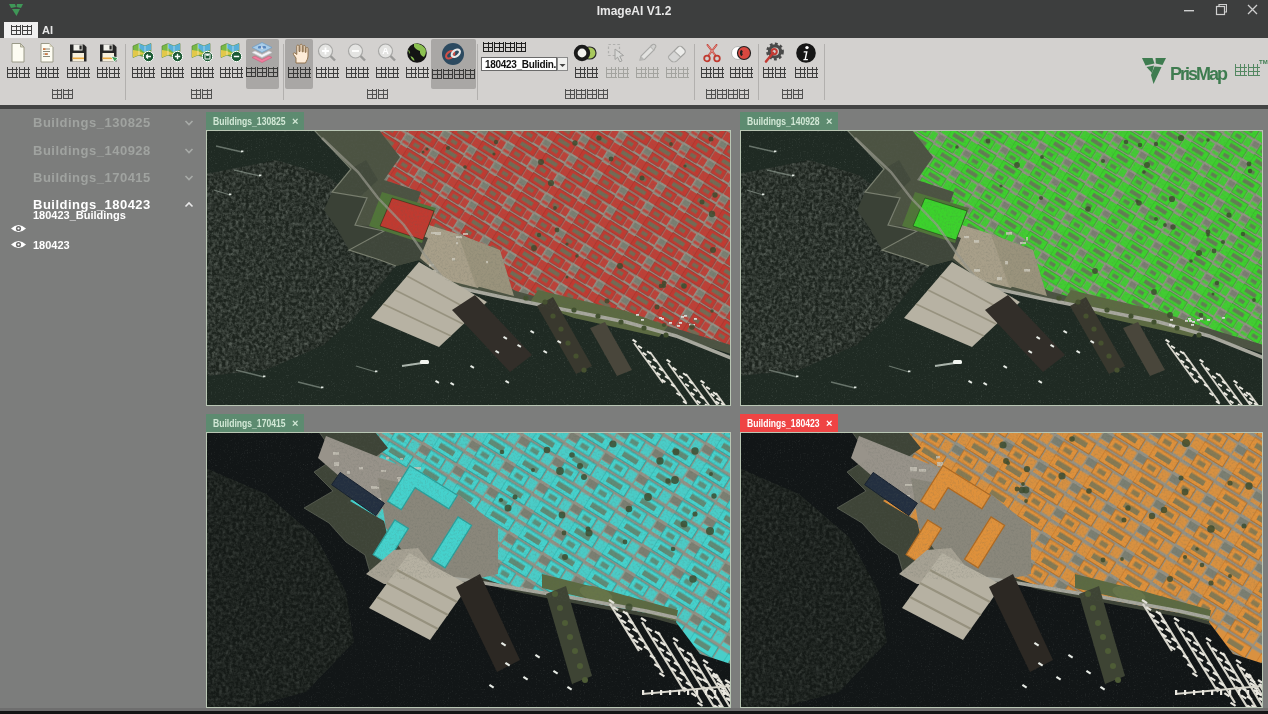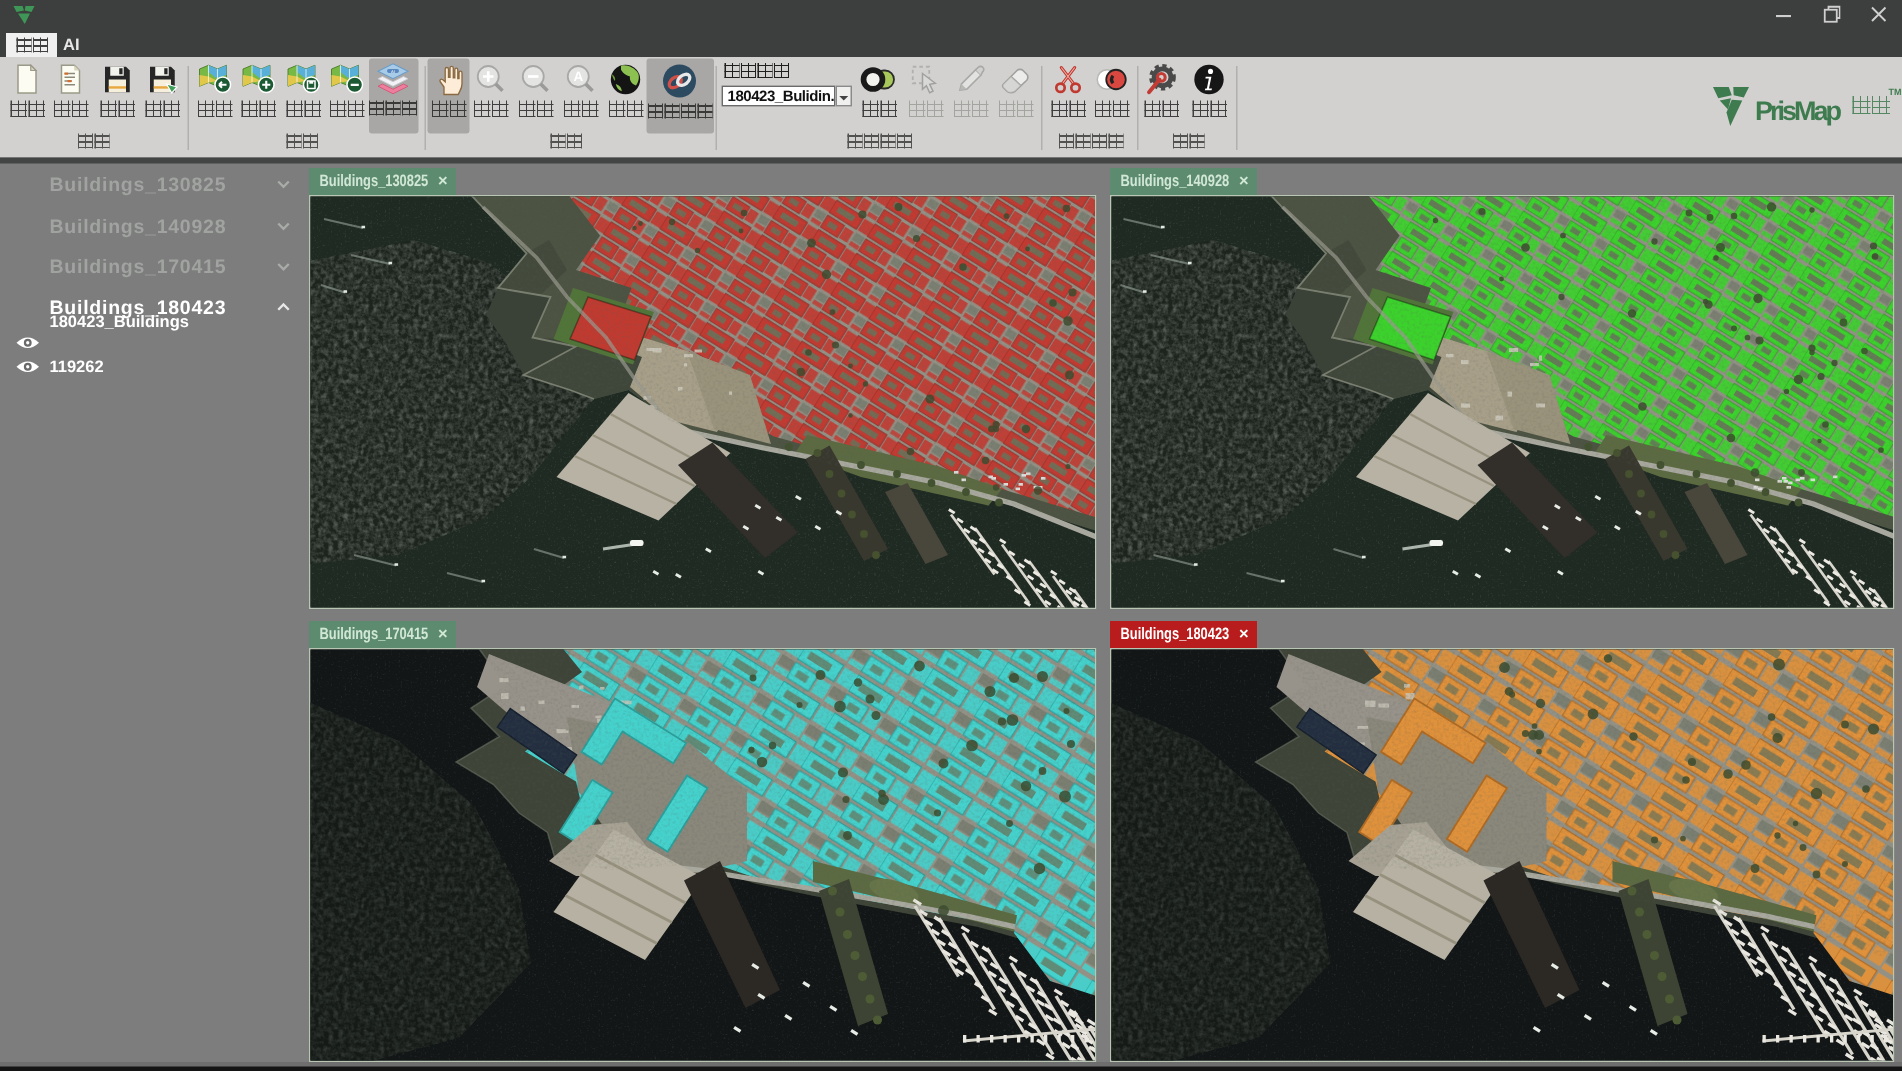--- a/index.html
+++ b/index.html
@@ -35,30 +35,31 @@
 #comboarr{left:557px;top:57px;width:11px;height:14px;background:#f0f0ee;border:1px solid #8a8a8a;text-align:center;font-size:8px;color:#333;padding-top:3px}
 
 .titem{position:absolute;left:33px;font-weight:bold;font-size:13px;color:#a0a3a0;white-space:nowrap;letter-spacing:.5px}
 .titem.act{color:#fff}
 .tchild{position:absolute;left:33px;font-weight:bold;font-size:11px;color:#fff;white-space:nowrap}
 .chev{position:absolute;left:183px;width:12px;height:12px}
 
 .ptab{position:absolute;height:18px;background:#5d8b70;color:#d2e8d6;font-weight:bold;font-size:11px;padding:3px 6px 0 7px;white-space:nowrap}
 .ptab b{display:inline-block;width:71px;transform:scaleX(.78);transform-origin:0 0;font-weight:bold}
 .ptab .x{margin-left:8px;font-weight:bold}
-.ptab.sel{background:#b91c1c;color:#fff}
+.ptab.sel{background:#ef4444;color:#fff}
 .pmap{position:absolute;background:#1c2220;border:1px solid #b9c6b4}
 .pmap svg{display:block}
 #botbar{left:0;top:708px;width:1268px;height:6px;background:#6e6e6e}
 #botbar2{left:0;top:711px;width:1268px;height:3px;background:#141414}
 </style></head>
 <body>
 <div id="app">
 
 <div class="abs" id="title"></div>
+<div class="abs" id="tbar-text">ImageAI V1.2</div>
 <svg class="abs" style="left:8px;top:3px" width="16" height="14" viewBox="0 0 16 14">
  <path d="M1 1 L7 1 L8 4 L3 5 Z" fill="#3f9757"></path>
       <path d="M9 1 L15 1 L13 5 L8.5 4 Z" fill="#3f9757"></path>
       <path d="M4 6 L12 6 L8.5 13 Z" fill="#3f9757"></path>
 </svg>
 <div class="abs winbtn" style="left:1183px;top:0px;width:14px"><svg width="12" height="20" viewBox="0 0 12 20">
         <rect x="1" y="10" width="10" height="1.4" fill="#cfcfcf"></rect>
       </svg></div>
 <div class="abs winbtn" style="left:1215px;top:0px"><svg width="12" height="20" viewBox="0 0 12 20">
         <rect x="1.5" y="6.5" width="8" height="8" fill="none" stroke="#cfcfcf" stroke-width="1.2"></rect>
@@ -337,21 +338,21 @@
         <path d="M1 5.5 Q8.5 -1.5 16 5.5 Q8.5 12.5 1 5.5 Z" fill="#fff"></path>
         <circle cx="8.5" cy="5.5" r="2.6" fill="#6a6a6a"></circle>
         <circle cx="8.5" cy="5.5" r="1.1" fill="#fff"></circle>
       </svg>
       <div class="tchild" style="top:209px">180423_Buildings</div>
       <svg class="abs" style="left:10px;top:239px" width="17" height="11" viewBox="0 0 17 11">
         <path d="M1 5.5 Q8.5 -1.5 16 5.5 Q8.5 12.5 1 5.5 Z" fill="#fff"></path>
         <circle cx="8.5" cy="5.5" r="2.6" fill="#6a6a6a"></circle>
         <circle cx="8.5" cy="5.5" r="1.1" fill="#fff"></circle>
       </svg>
-      <div class="tchild" style="top:239px">119262</div>
+      <div class="tchild" style="top:239px">180423</div>
     </div>
 
 <div id="panels">
 <svg width="0" height="0" style="position:absolute">
         <defs>
 <pattern id="patr" width="30" height="23" patternUnits="userSpaceOnUse" patternTransform="rotate(32)">
 <rect width="30" height="23" fill="#939185"></rect>
 <rect x="0" y="0.5" width="21.5" height="9.5" fill="#c23a31" stroke="#8f2a24" stroke-width="0.6"></rect>
 <rect x="4" y="3.2" width="12.5" height="4" fill="#68725a" opacity="0.9"></rect>
 <rect x="22.5" y="1" width="7.5" height="9" fill="#c23a31" opacity="0.93"></rect>

